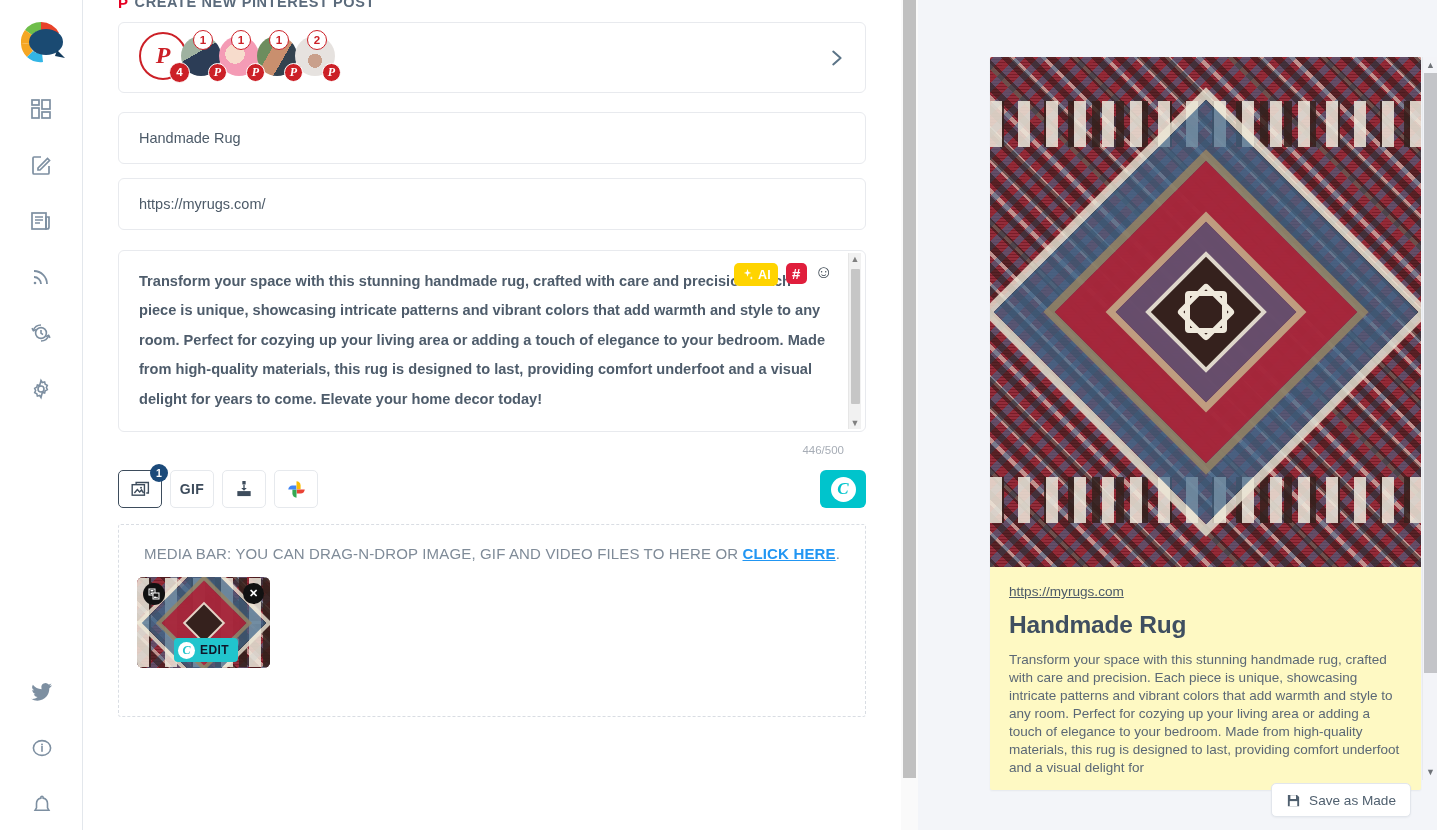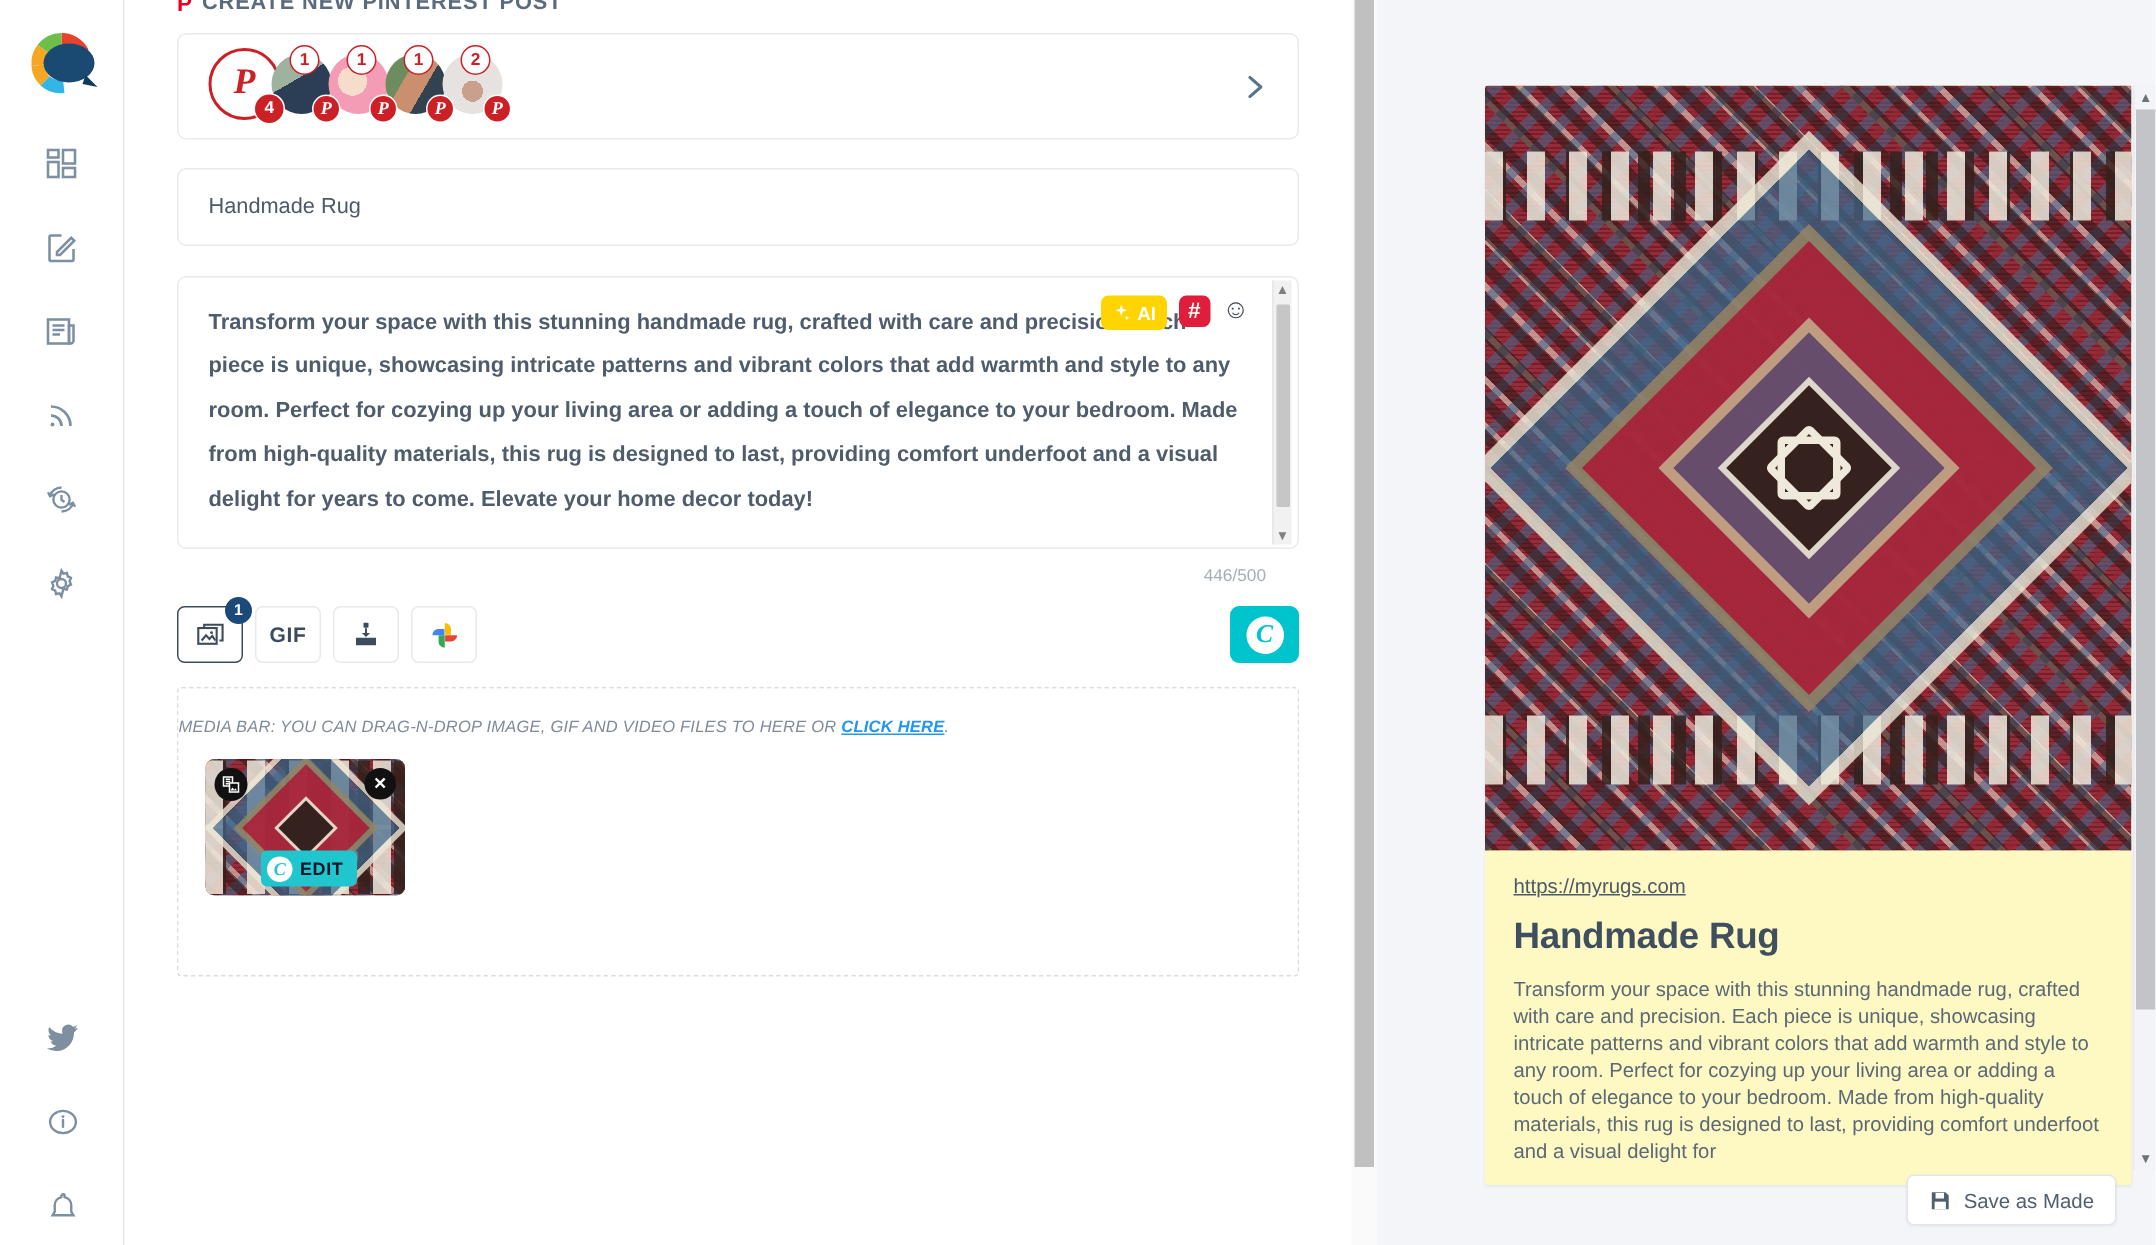--- a/index.html
+++ b/index.html
@@ -181,23 +181,22 @@
     font-size: 17px; font-weight: 700;
   }
 
   
   .dropzone {
     margin-top: 16px; height: 193px;
     border: 1px dashed #d9dde3; border-radius: 3px; background: #fff;
     padding-top: 20px;
   }
   .dz-text {
-    text-align: left; font-size: 11px; color: #7f8b98;
+    text-align: center; font-size: 15px; color: #7f8b98;
     letter-spacing: .15px;
-    font-style: italic;
   }
   .dz-link { color: #2196f3; font-weight: 700; text-decoration: underline; cursor: pointer; }
   .thumb-wrap {
     margin: 15px 0 0 18px; width: 133px; height: 91px; border-radius: 6px;
     position: relative; overflow: hidden;
   }
   .thumb-badge-l {
     position: absolute; top: 6px; left: 6px; width: 22px; height: 22px;
     border-radius: 50%; background: #111; color: #fff;
     display: flex; align-items: center; justify-content: center; cursor: pointer;
@@ -444,20 +443,23 @@
           <svg width="22" height="22" viewBox="0 0 24 24" fill="none" stroke="currentColor" stroke-width="2.2" stroke-linecap="round" stroke-linejoin="round">
             <polyline points="9 5 17 12 9 19"></polyline>
           </svg>
         </div>
       </div>
 
       <div class="card field-card">
         <input value="Handmade Rug" style="">
       </div>
 
+      <div class="card field-card" style="margin-top:14px;">
+        <input value="https://myrugs.com/" style="">
+      </div>
 
       <div class="card composer">
         <div class="composer-tools">
           <div class="ai-btn">
             <svg width="13" height="13" viewBox="0 0 24 24" fill="#fff">
               <path d="M12 2l1.8 5.2L19 9l-5.2 1.8L12 16l-1.8-5.2L5 9l5.2-1.8z"></path>
               <path d="M19 15l.9 2.4L22 18.3l-2.1.9L19 21.6l-.9-2.4-2.1-.9 2.1-.9z"></path>
             </svg>
             <span>AI</span>
           </div>

